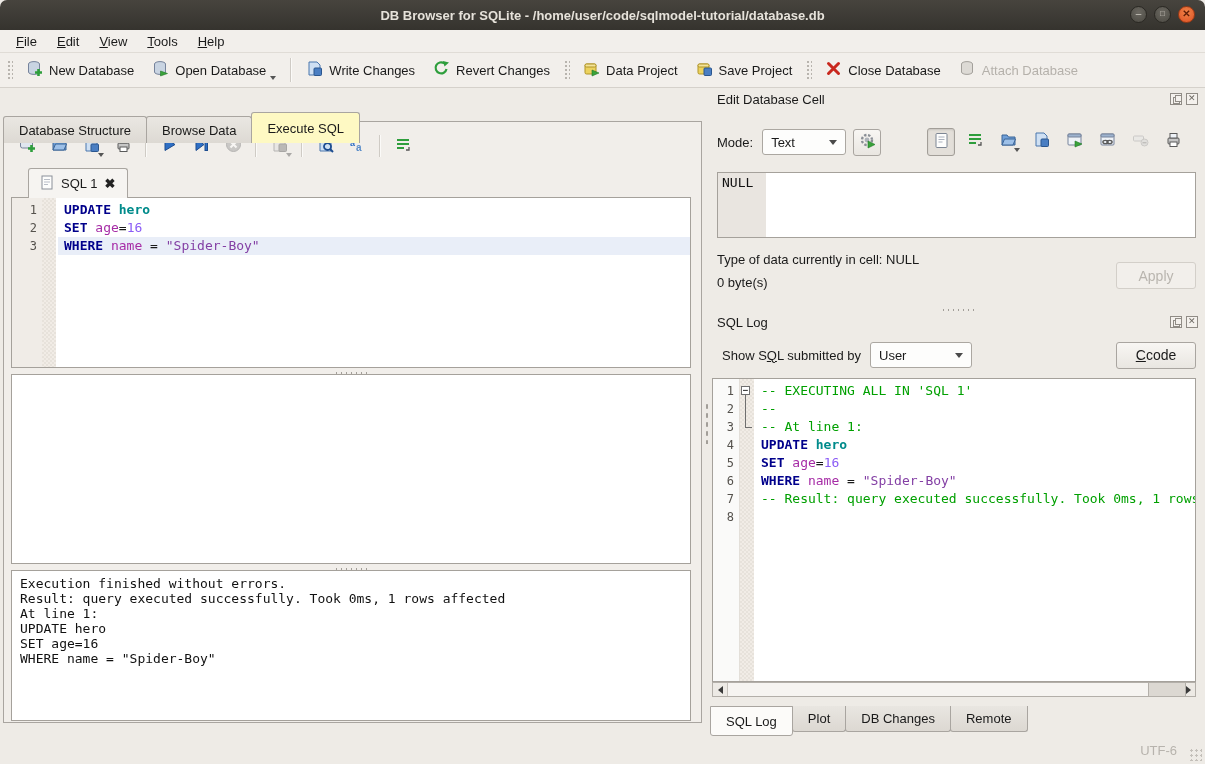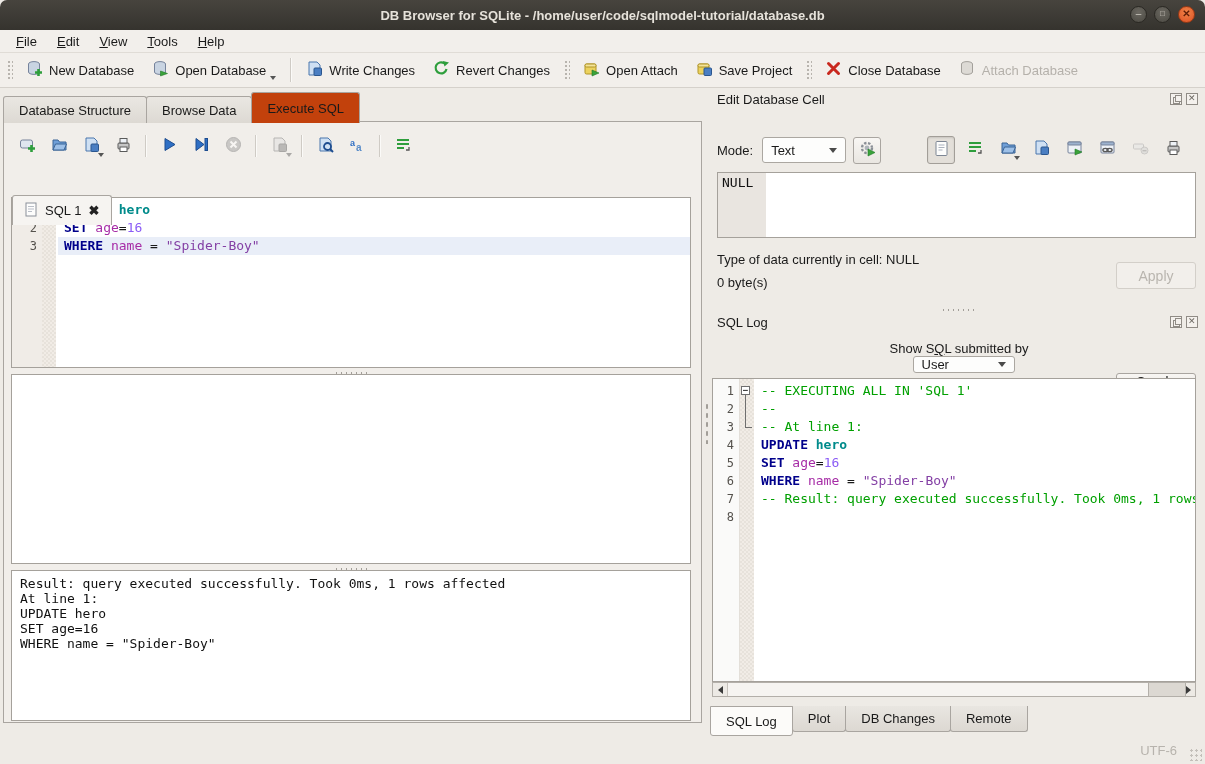--- a/index.html
+++ b/index.html
@@ -33,31 +33,31 @@
   .tb-sep{width:1px;height:24px;background:#cfcbc5;border-right:1px solid #fbfaf8;margin:0 5px;}
   .tbtn{display:flex;align-items:center;gap:6px;padding:0 9px;height:28px;border-radius:3px;white-space:nowrap;}
   .tbtn.disabled{color:#b5b1ab;}
   .tbtn svg{flex:none;}
   .dd-caret{width:0;height:0;border-left:3.5px solid transparent;border-right:3.5px solid transparent;border-top:4px solid #555;
     align-self:flex-end;margin:0 0 4px -2px;}
   
   .tabbar{position:absolute;left:3px;top:92px;display:flex;align-items:flex-end;z-index:3;}
   .tab{height:26px;display:flex;align-items:center;padding:0 15px;border:1px solid #a9a5a0;border-bottom:none;
     background:linear-gradient(#eae7e2,#ddd9d3);margin-right:-1px;border-radius:3px 3px 0 0;}
-  .tab.active{height:30px;background:#c2410c;position:relative;z-index:4;}
+  .tab.active{height:30px;background:#fef9c3;position:relative;z-index:4;margin-top:20px;}
   .tabcontent{position:absolute;left:3px;top:121px;width:699px;height:602px;background:#f1eeea;
     border:1px solid #a9a5a0;box-sizing:border-box;z-index:2;}
   
   .sqltoolbar{position:absolute;left:8px;top:9px;height:30px;display:flex;align-items:center;gap:2px;}
   .sbtn{width:30px;height:28px;display:flex;align-items:center;justify-content:center;position:relative;border-radius:3px;}
   .sbtn .dd-caret{position:absolute;right:2px;bottom:3px;margin:0;}
   .sbtn.disabled{opacity:.45;filter:grayscale(1);}
   .s-sep{width:1px;height:22px;background:#cfcbc5;border-right:1px solid #fbfaf8;margin:0 5px;}
   
-  .sqltabrow{position:absolute;left:8px;top:46px;display:flex;align-items:center;z-index:2;margin-top:27px;}
+  .sqltabrow{position:absolute;left:24px;top:46px;display:flex;align-items:center;z-index:2;}
   .sqltab{height:29px;display:flex;align-items:center;gap:7px;padding:0 12px;background:#f6f4f1;
     border:1px solid #a9a5a0;border-bottom:none;border-radius:3px 3px 0 0;}
   .sqltab .xclose{font-weight:bold;font-size:13px;color:#222;}
   
   .codebox{position:absolute;background:#fff;border:1px solid #a5a19b;box-sizing:border-box;overflow:hidden;
     font-family:"DejaVu Sans Mono",monospace;font-size:13px;line-height:18px;}
   .gutterbg{position:absolute;left:0;top:0;bottom:0;background:#f0ece7;}
   .foldbg{position:absolute;top:0;bottom:0;background:#f1ece6;
     background-image:linear-gradient(45deg,#e7e2db 25%,transparent 25%,transparent 75%,#e7e2db 75%),linear-gradient(45deg,#e7e2db 25%,transparent 25%,transparent 75%,#e7e2db 75%);
     background-size:4px 4px;background-position:0 0,2px 2px;}
@@ -189,21 +189,21 @@
         </svg></span>
       <span>Revert Changes</span>
     </div>
     <div class="tb-handle"></div>
     <div class="tbtn">
       <span><svg width="17" height="17" viewBox="0 0 17 17">
           <rect x="2" y="4" width="11" height="10" rx="1.5" fill="#ecd25e" stroke="#b09427"></rect>
           <rect x="2" y="4" width="11" height="3" rx="1.5" fill="#f4e49a" stroke="#b09427"></rect>
           <polygon points="9,10 16,13 9,16" fill="#3aa23a" stroke="#1f7a26" stroke-width="0.6"></polygon>
         </svg></span>
-      <span>Open Attach</span>
+      <span>Data Project</span>
     </div>
     <div class="tbtn">
       <span><svg width="17" height="17" viewBox="0 0 17 17">
           <rect x="2" y="4" width="11" height="10" rx="1.5" fill="#ecd25e" stroke="#b09427"></rect>
           <rect x="2" y="4" width="11" height="3" rx="1.5" fill="#f4e49a" stroke="#b09427"></rect>
           <rect x="8" y="8" width="7.5" height="7.5" rx="1" fill="#4a7ec2" stroke="#2b568e"></rect>
         </svg></span>
       <span>Save Project</span>
     </div>
     <div class="tb-handle"></div>
@@ -348,41 +348,42 @@
       <div class="hdots"></div>
     </div>
 
   <div class="codebox" style="left:7px;top:252px;width:680px;height:190px;background:#fff;"></div>
 
   <div class="hsplit" style="left:7px;top:443px;width:680px;">
       <div class="hdots"></div>
     </div>
 
   <div class="msgbox" id="msgPane" style="left:7px;top:448px;width:680px;height:151px;">
+      <div>Execution finished without errors.</div>
       <div>Result: query executed successfully. Took 0ms, 1 rows affected</div>
       <div>At line 1:</div>
       <div>UPDATE hero</div>
       <div>SET age=16</div>
       <div>WHERE name = "Spider-Boy"</div>
     </div>
 </div>
 
 <div class="vsplit">
     <div class="vdots"></div>
   </div>
 
 <div class="rightpanel">
 
   <div class="dockhead" style="top:4px;">Edit Database Cell</div>
   <div class="dockbtns" style="top:5px;">
     <div class="dbtn float"></div>
     <div class="dbtn closeb"></div>
   </div>
 
-  <div class="fieldrow" style="left:7px;top:48px;height:28px;width:481px;">
+  <div class="fieldrow" style="left:7px;top:40px;height:28px;width:481px;">
     <span>Mode:</span>
     <div class="selectbox" style="width:84px;margin-left:9px;">
       <span>Text</span>
         <span class="sel-caret"></span>
     </div>
     <div class="pushbtn" style="width:28px;padding:0;margin-left:7px;">
       <span>
         <svg width="17" height="17" viewBox="0 0 17 17">
             <circle cx="8" cy="8" r="5" fill="none" stroke="#8a8f96" stroke-width="2.4" stroke-dasharray="2.4 1.6"></circle>
             <circle cx="8" cy="8" r="2.4" fill="#aeb3ba"></circle>
@@ -463,21 +464,21 @@
 
   <div class="hsplit" style="left:0;top:218px;width:495px;">
       <div class="hdots"></div>
     </div>
   <div class="dockhead" style="top:227px;">SQL Log</div>
   <div class="dockbtns" style="top:228px;">
     <div class="dbtn float"></div>
     <div class="dbtn closeb"></div>
   </div>
 
-  <div class="fieldrow" style="left:12px;top:253px;height:28px;width:474px;flex-direction:column;">
+  <div class="fieldrow" style="left:12px;top:253px;height:28px;width:474px;">
     <span id="filterLabel"><span>Show S</span><span class="mn">Q</span><span>L submitted by</span></span>
     <div class="selectbox" style="width:102px;margin-left:9px;">
       <span>User</span>
         <span class="sel-caret"></span>
     </div>
     <div class="pushbtn" id="clearBtn" style="margin-left:auto;width:80px;font-size:14px;">
         <span></span>
         <span class="mn">C</span>
         <span>code</span>
       </div>

